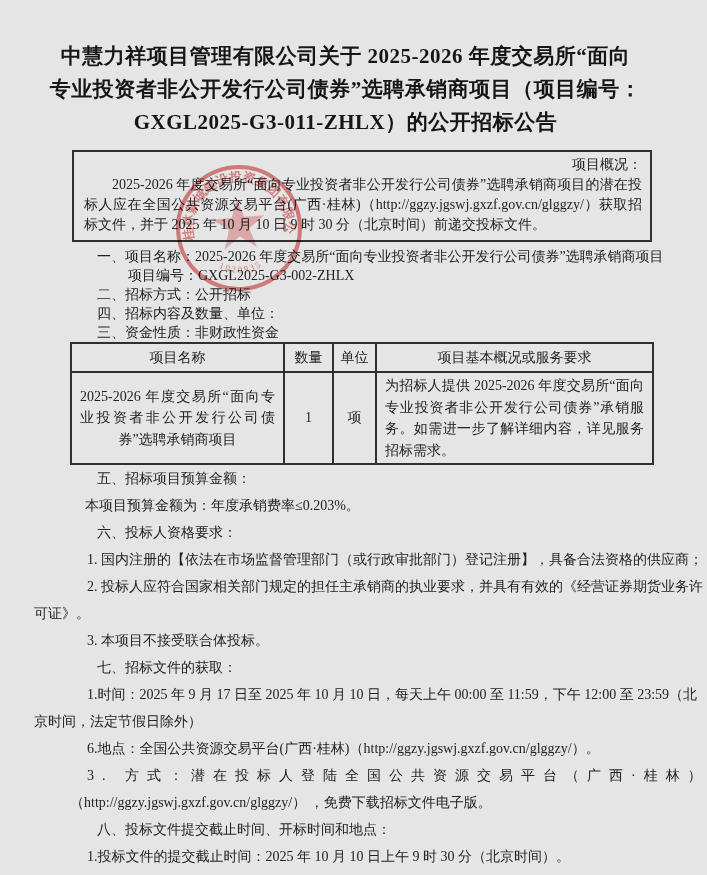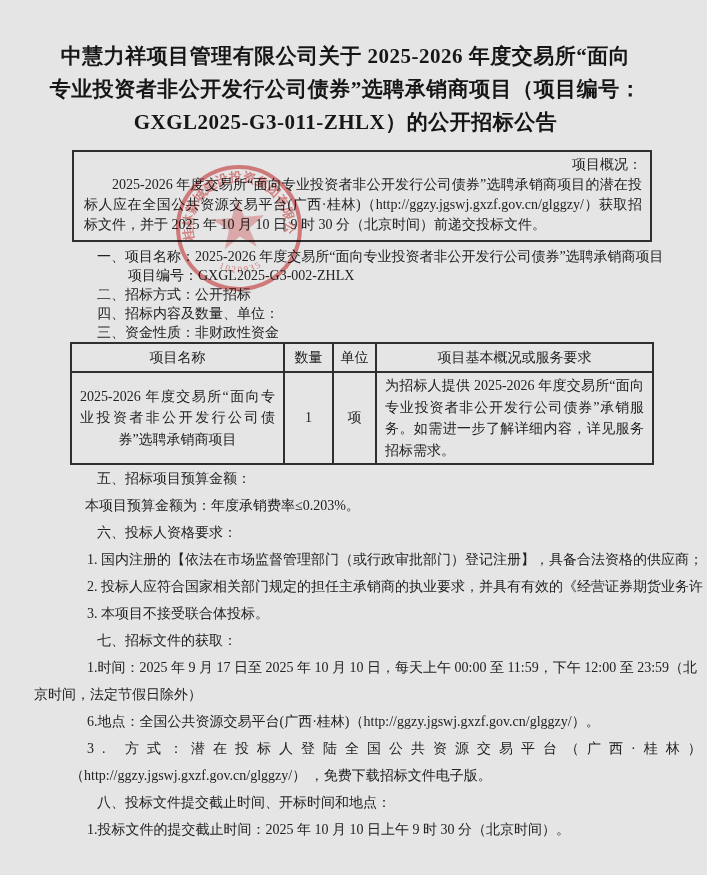--- a/index.html
+++ b/index.html
@@ -128,20 +128,21 @@
       </tr>
     </tbody>
       </table>
 
     <div class="block-loose">
       <div class="l-h">五、招标项目预算金额：</div>
       <div class="l-item2">本项目预算金额为：年度承销费率≤0.203%。</div>
       <div class="l-h">六、投标人资格要求：</div>
       <div class="l-item">1. 国内注册的【依法在市场监督管理部门（或行政审批部门）登记注册】，具备合法资格的供应商；</div>
       <div class="l-item">2. 投标人应符合国家相关部门规定的担任主承销商的执业要求，并具有有效的《经营证券期货业务许</div>
+      <div class="l-cont">可证》。</div>
       <div class="l-item">3. 本项目不接受联合体投标。</div>
       <div class="l-h">七、招标文件的获取：</div>
       <div class="l-item">1.时间：2025 年 9 月 17 日至 2025 年 10 月 10 日，每天上午 00:00 至 11:59，下午 12:00 至 23:59（北</div>
       <div class="l-cont">京时间，法定节假日除外）</div>
       <div class="l-item">6.地点：全国公共资源交易平台(广西·桂林)（http://ggzy.jgswj.gxzf.gov.cn/glggzy/）。</div>
       <div class="l-item l-spread">3. 方式：潜在投标人登陆全国公共资源交易平台（广西·桂林）</div>
       <div class="l-cont2">（http://ggzy.jgswj.gxzf.gov.cn/glggzy/） ，免费下载招标文件电子版。</div>
       <div class="l-h">八、投标文件提交截止时间、开标时间和地点：</div>
       <div class="l-item">1.投标文件的提交截止时间：2025 年 10 月 10 日上午 9 时 30 分（北京时间）。</div>
     </div>

